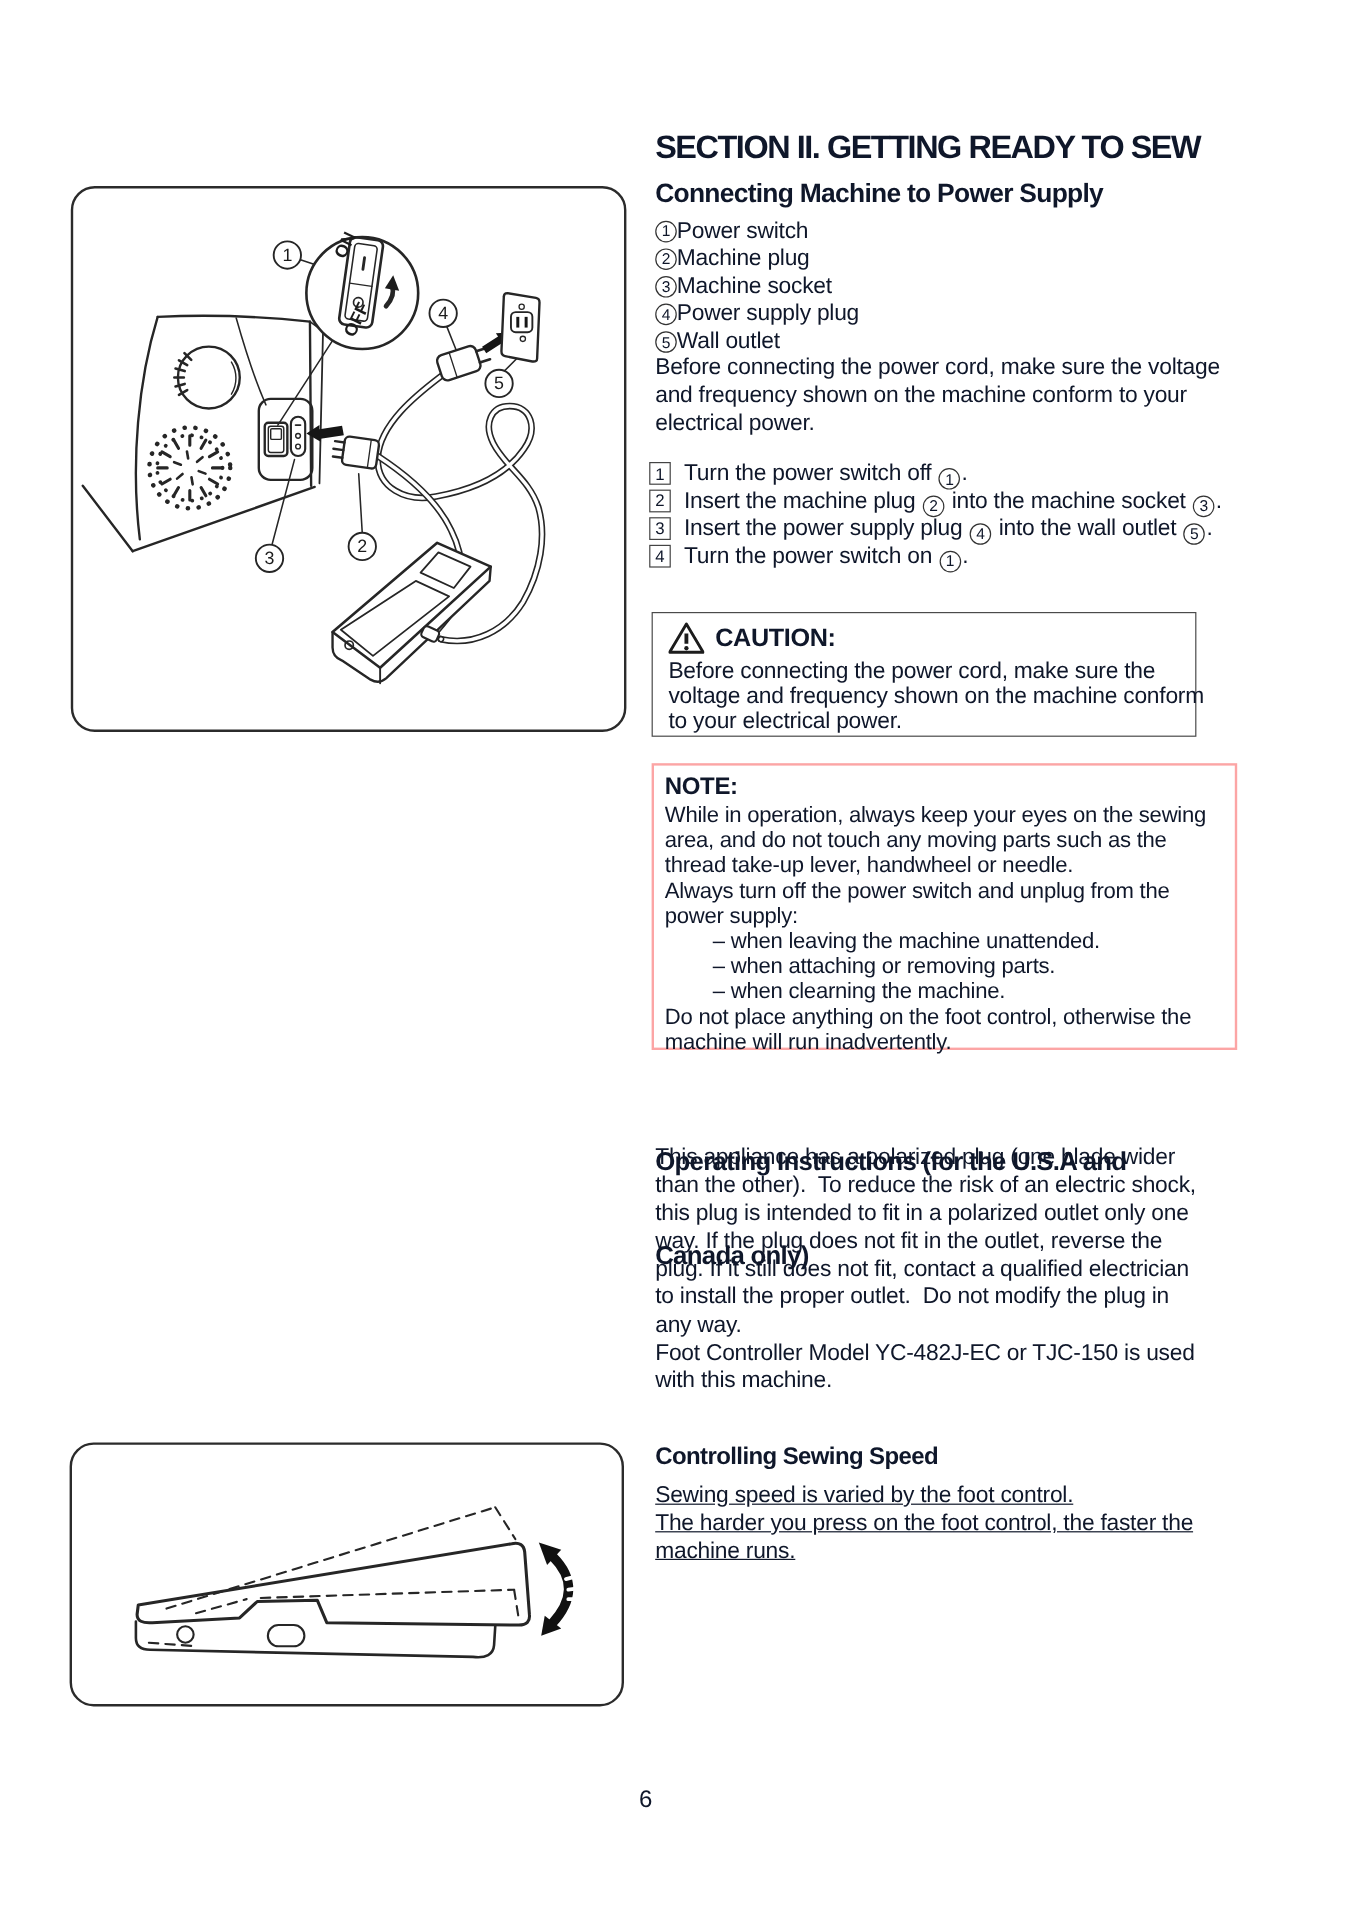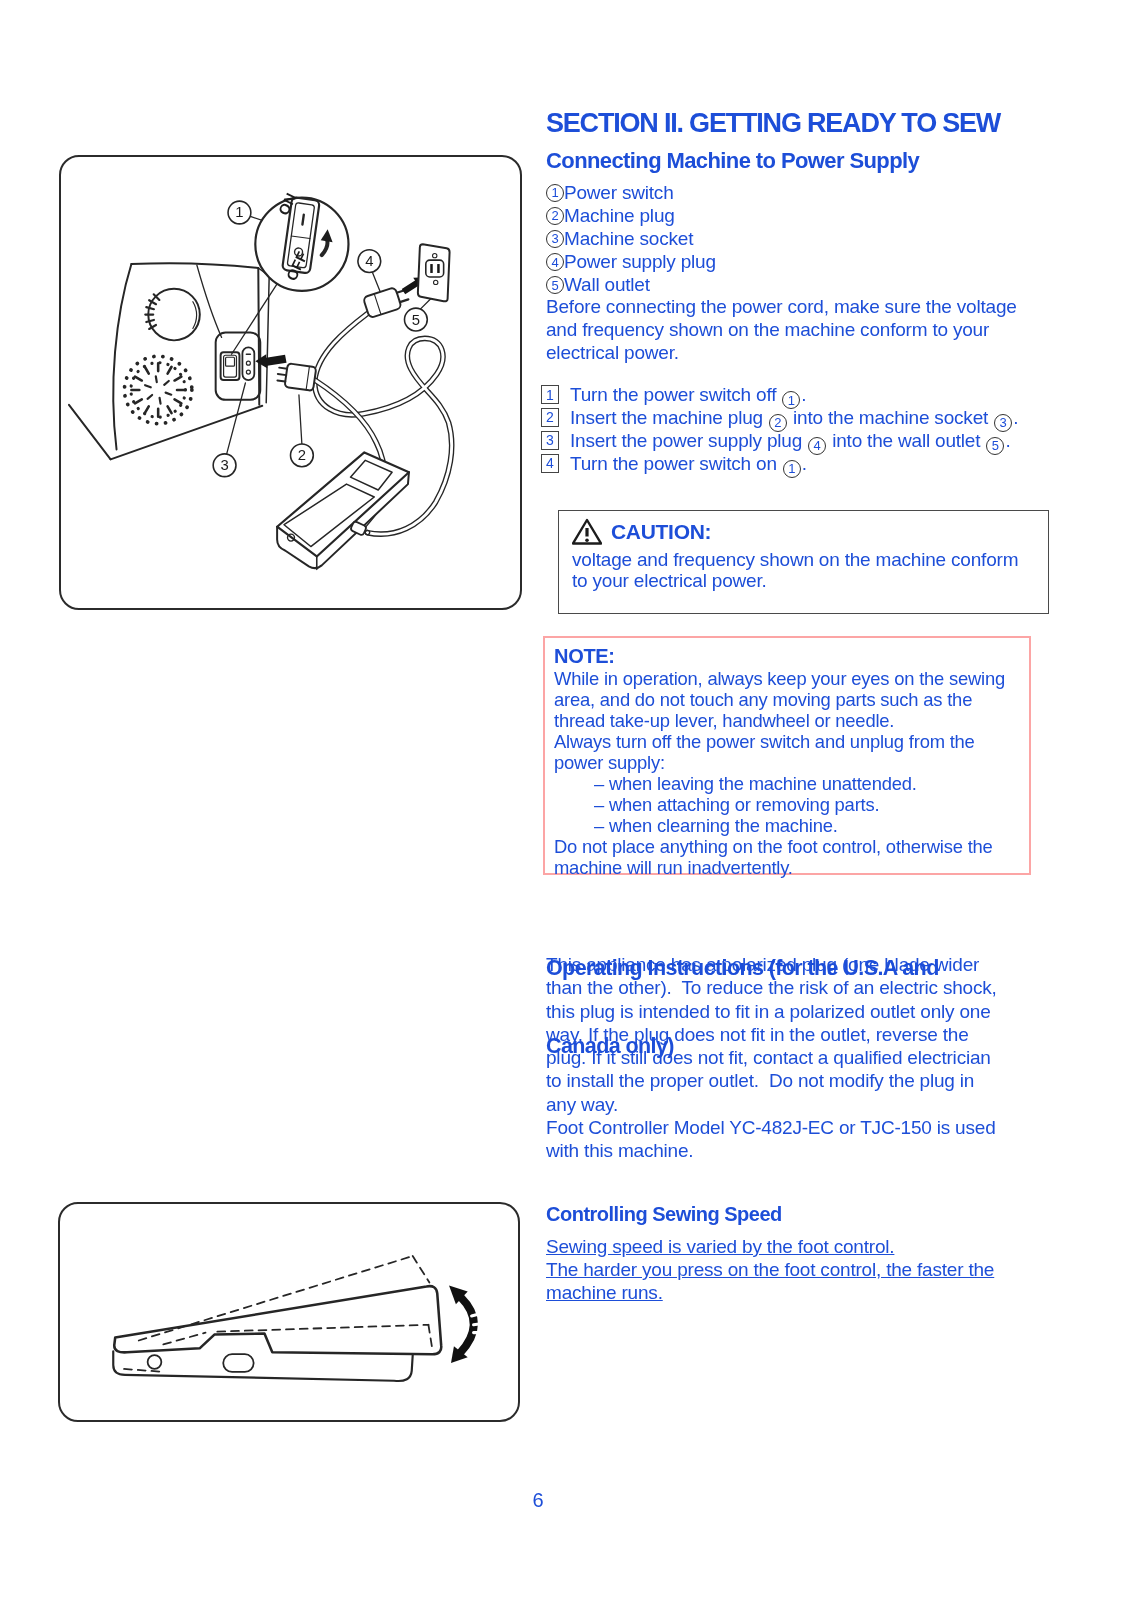--- a/index.html
+++ b/index.html
@@ -1,18 +1,18 @@
 <!DOCTYPE html>
 <html><head>
 <meta charset="utf-8">
 <style>
   html,body{margin:0;padding:0;background:#e8e8e8;}
   #page{
     position:relative;width:1131px;height:1600px;background:#ffffff;
-    font-family:"Liberation Sans","DejaVu Sans",sans-serif;color:#1d4ed8;
+    font-family:"Liberation Sans","DejaVu Sans",sans-serif;color:#0f172a;
     margin:0 auto;overflow:hidden;
   }
   .abs{position:absolute;}
   .title{left:546px;top:108px;font-size:27px;font-weight:bold;letter-spacing:-1.2px;white-space:pre;}
   .h2{left:546px;top:148px;font-size:22px;font-weight:bold;letter-spacing:-0.6px;white-space:pre;}
   .line{font-size:19px;line-height:23px;letter-spacing:-0.2px;white-space:pre;}
   
   .parts{left:546px;top:181px;}
   .part-row{display:flex;align-items:center;height:23.2px;}
   .circ{
@@ -27,21 +27,21 @@
   .steps{left:541px;top:384px;}
   .step-row{display:flex;align-items:flex-start;height:22.9px;}
   .stepbox{
     display:inline-flex;justify-content:center;align-items:center;flex:0 0 auto;
     width:18px;height:19px;border:1.3px solid #444;box-sizing:border-box;
     font-size:14px;line-height:1;margin-right:11px;margin-top:1px;
   }
   .step-text{font-size:19px;letter-spacing:-0.2px;white-space:pre;}
   .circ.inline{width:18px;height:18px;font-size:13px;vertical-align:-3.5px;margin:0 1px;}
   
-  .caution-box{left:543px;top:510px;width:491px;height:104px;border:1.5px solid #4a4a4a;box-sizing:border-box;margin-left:15px;}
+  .caution-box{left:543px;top:510px;width:454px;height:104px;border:1.5px solid #4a4a4a;box-sizing:border-box;}
   .caution-head{display:flex;align-items:center;margin:7px 0 0 13px;}
   .caution-head .ctext{font-size:21px;font-weight:bold;margin-left:9px;letter-spacing:-0.3px;}
   .caution-lines{margin:4px 0 0 13px;}
   .caution-lines .line{line-height:21px;}
   
   .note-box{left:543px;top:636px;width:488px;height:239px;border:2px solid #fca5a5;box-sizing:border-box;padding:7px 0 0 9px;}
   .note-head{font-size:20px;font-weight:bold;letter-spacing:-0.3px;}
   .note-lines .line{font-size:18.4px;line-height:21px;}
   .line.indent{padding-left:40px;}
   
@@ -253,20 +253,21 @@
   <div class="abs caution-box">
     <div class="caution-head">
       <svg width="30" height="27" viewBox="0 0 30 27">
         <polygon points="15,2 29,25.5 1,25.5" fill="#fff" stroke="#1c1c1c" stroke-width="2.4" stroke-linejoin="round"></polygon>
         <line x1="15" y1="10" x2="15" y2="18.5" stroke="#1c1c1c" stroke-width="3.2"></line>
         <circle cx="15" cy="22.2" r="1.8" fill="#1c1c1c"></circle>
       </svg>
       <span class="ctext">CAUTION:</span>
     </div>
     <div class="caution-lines">
+        <div class="line">Before connecting the power cord, make sure the</div>
         <div class="line">voltage and frequency shown on the machine conform</div>
         <div class="line">to your electrical power.</div>
       </div>
   </div>
 
   <div class="abs note-box">
     <div class="note-head">NOTE:</div>
     <div class="note-lines">
         <div class="line">While in operation, always keep your eyes on the sewing</div>
         <div class="line">area, and do not touch any moving parts such as the</div>

